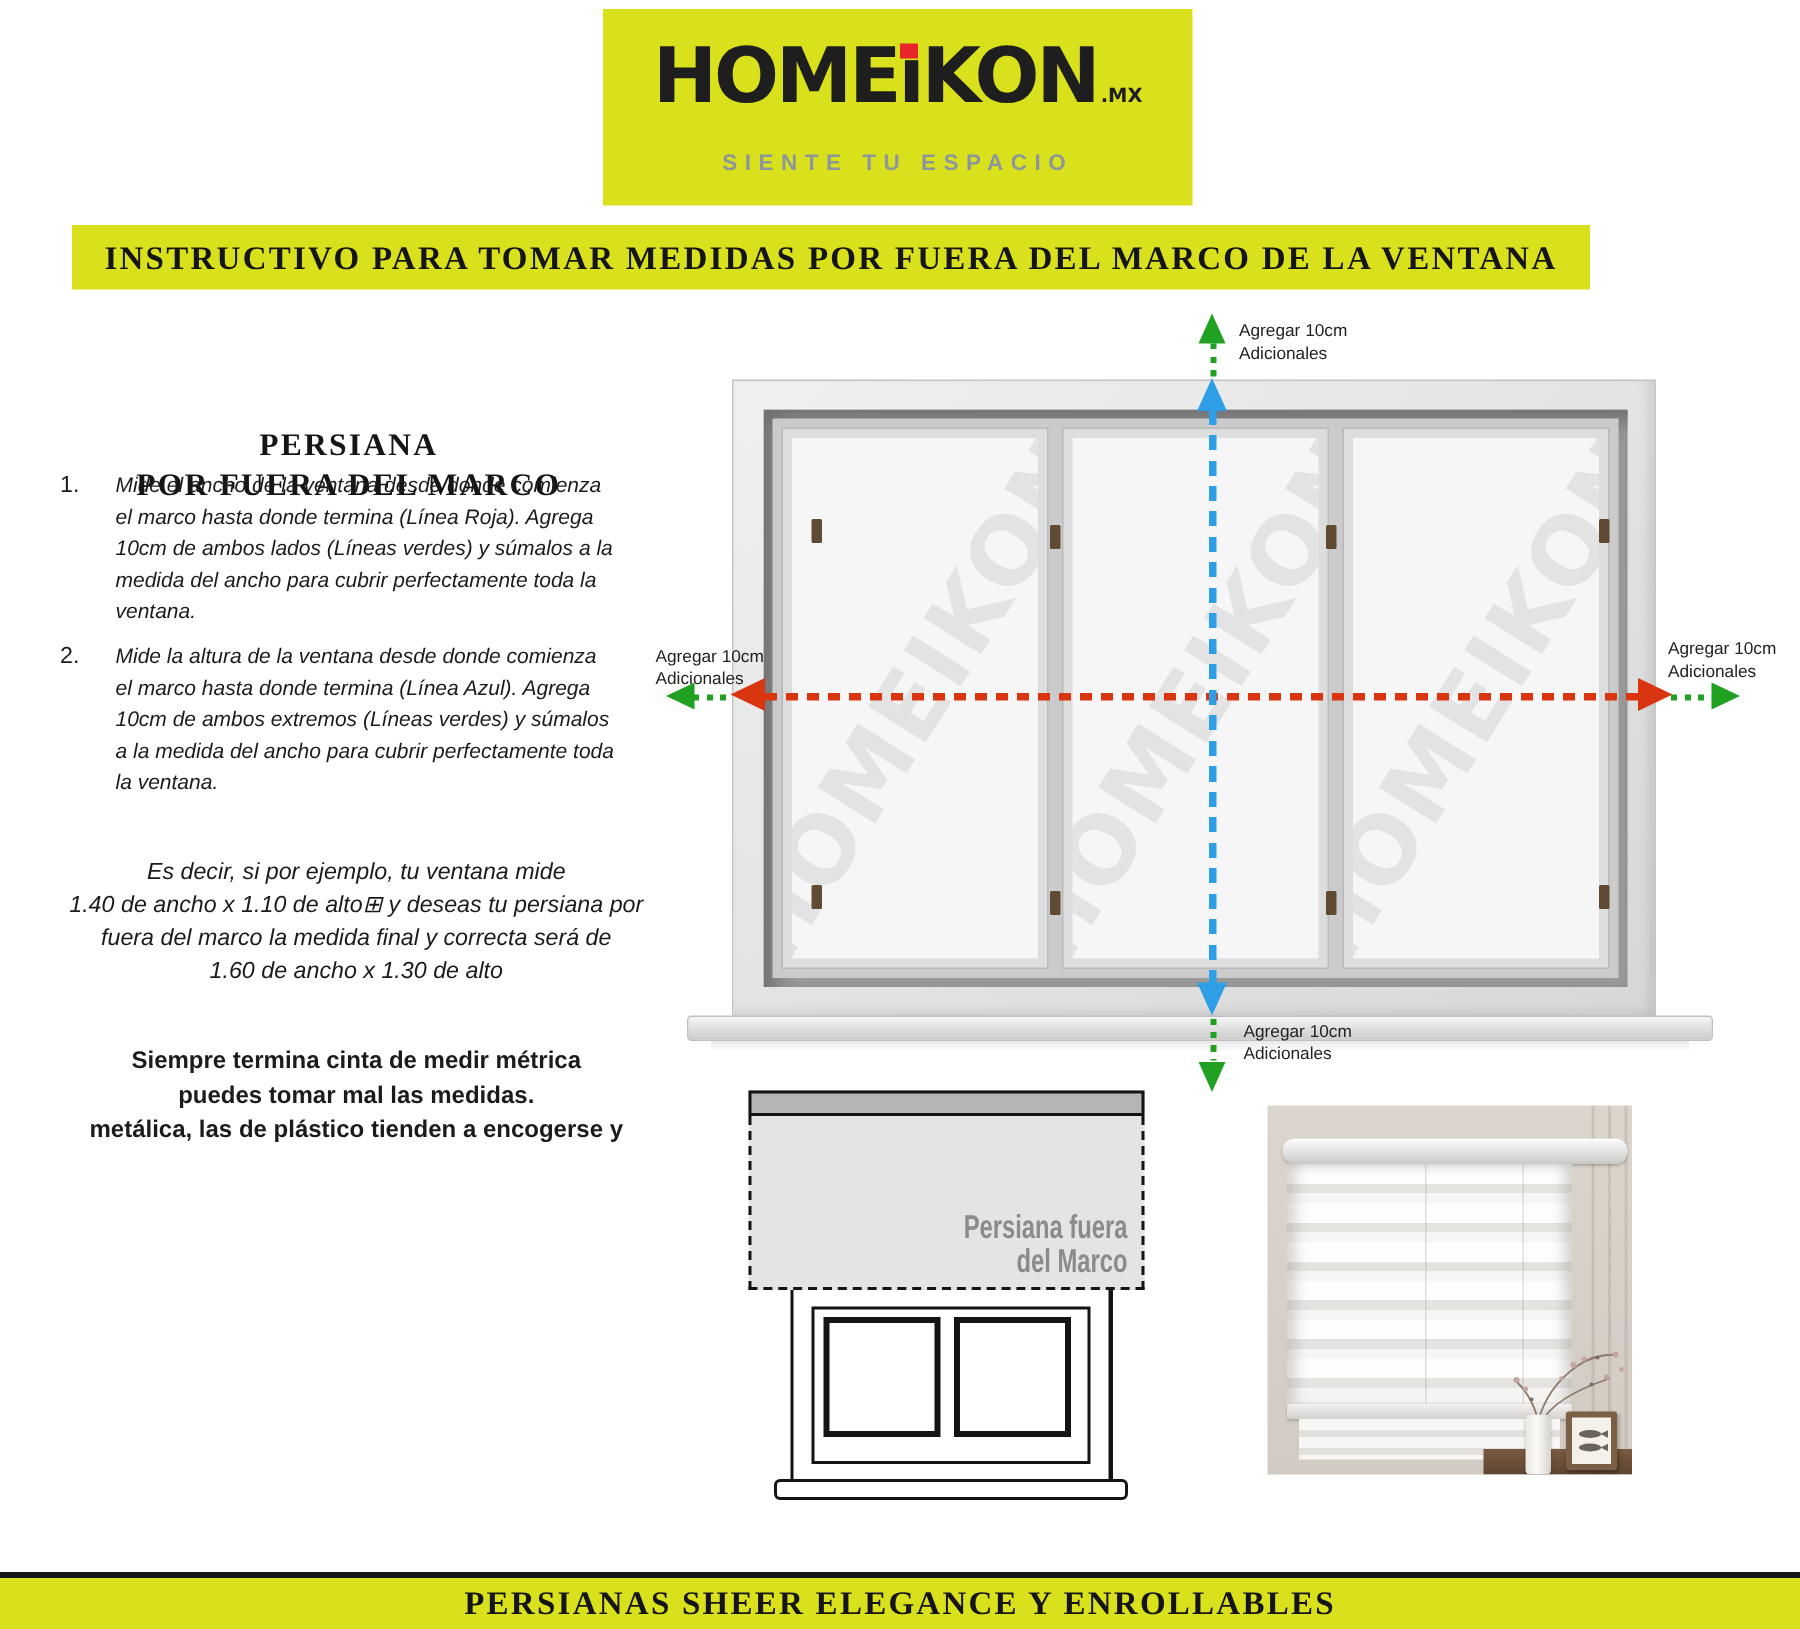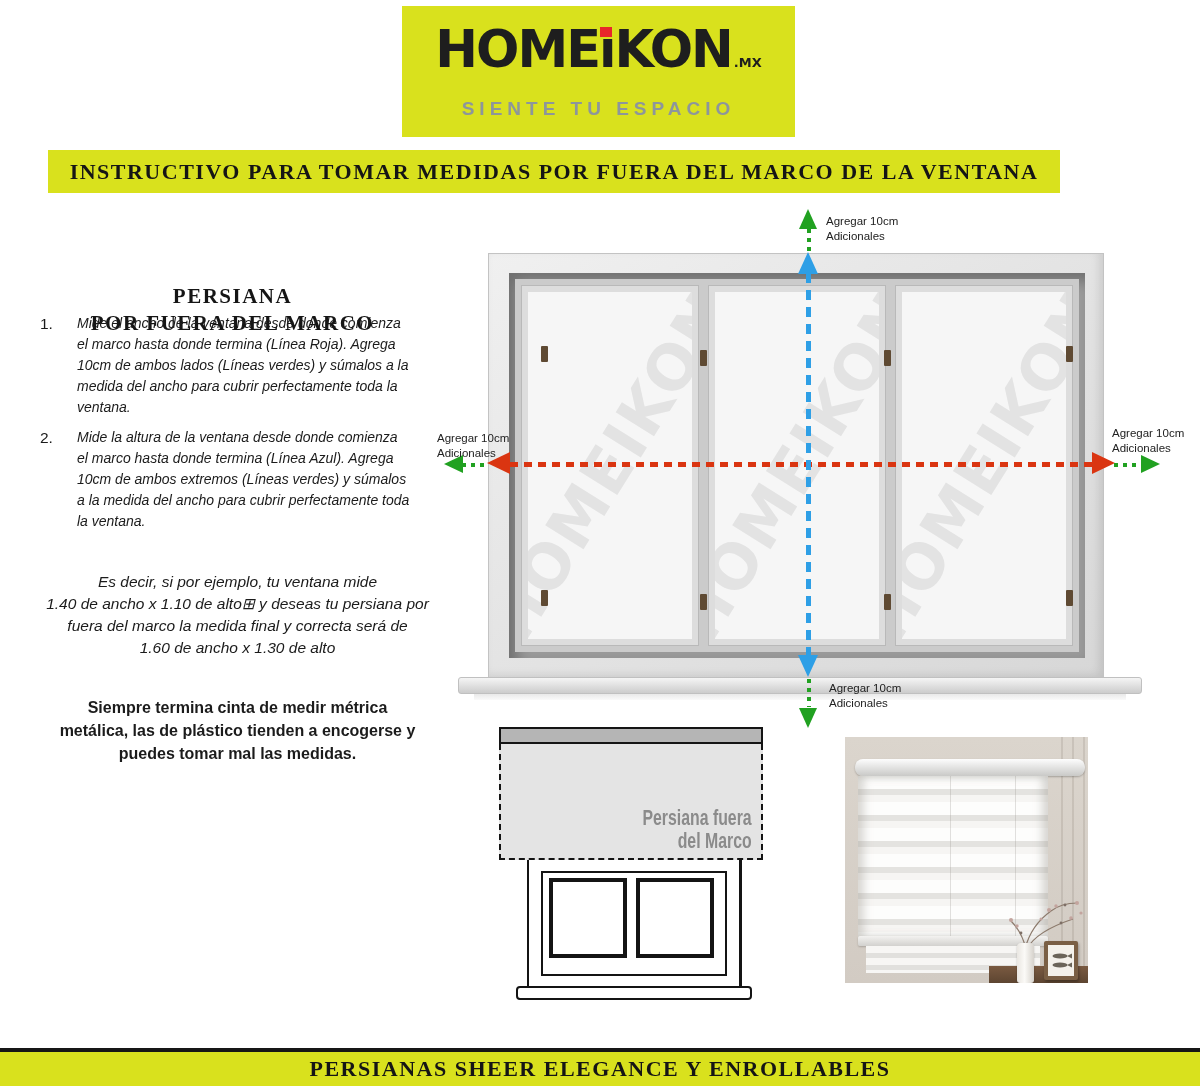--- a/index.html
+++ b/index.html
@@ -14,21 +14,21 @@
   .logo-box { left:402px; top:6px; width:393px; height:131px; background:var(--accent_yellow);
     display:flex; flex-direction:column; align-items:center; justify-content:center; }
   .brand-row { display:flex; align-items:baseline; line-height:1; }
   .brand { font-family:"DejaVu Sans", sans-serif; font-weight:bold; font-size:51px;
     letter-spacing:-2px; color:#1e1e1e; }
   .brand-i { position:relative; display:inline-block; }
   .brand-i::before { content:""; position:absolute; left:1px; right:2px; top:3px; height:10px;
     background:var(--logo_red); }
   .brand-suffix { font-family:"DejaVu Sans", sans-serif; font-weight:bold; font-size:13px;
     color:#1e1e1e; margin-left:2px; }
-  .tagline { margin-top:23px; font-size:19px; font-weight:bold; letter-spacing:5px; color:#8d969b; }
+  .tagline { margin-top:23px; font-size:15px; font-weight:bold; letter-spacing:5px; color:#8d969b; }
 
   
   .top-banner { left:48px; top:150px; width:1012px; height:43px; background:var(--accent_yellow);
     display:flex; align-items:center; justify-content:center; }
   .banner-text { font-family:"Liberation Serif", serif; font-weight:bold; font-size:22px;
     letter-spacing:1.5px; color:#151515; white-space:nowrap; }
   .bottom-banner { left:0; top:1048px; width:1200px; height:38px; background:var(--accent_yellow);
     border-top:4px solid #161616; display:flex; align-items:center; justify-content:center; }
 
   
@@ -156,22 +156,22 @@
 
   <div class="abs example">
     <div>Es decir, si por ejemplo, tu ventana mide</div>
     <div>1.40 de ancho x 1.10 de alto⊞ y deseas tu persiana por</div>
     <div>fuera del marco la medida final y correcta será de</div>
     <div>1.60 de ancho x 1.30 de alto</div>
   </div>
 
   <div class="abs warning">
     <div>Siempre termina cinta de medir métrica</div>
+    <div>puedes tomar mal las medidas.</div>
     <div>metálica, las de plástico tienden a encogerse y</div>
-    <div>puedes tomar mal las medidas.</div>
   </div>
 
   <div class="abs arch">
     <div class="jamb">
       <div class="panes">
         <div class="pane">
           <span class="wm">HOMEIKON</span>
         </div>
         <div class="pane">
           <span class="wm">HOMEIKON</span>

